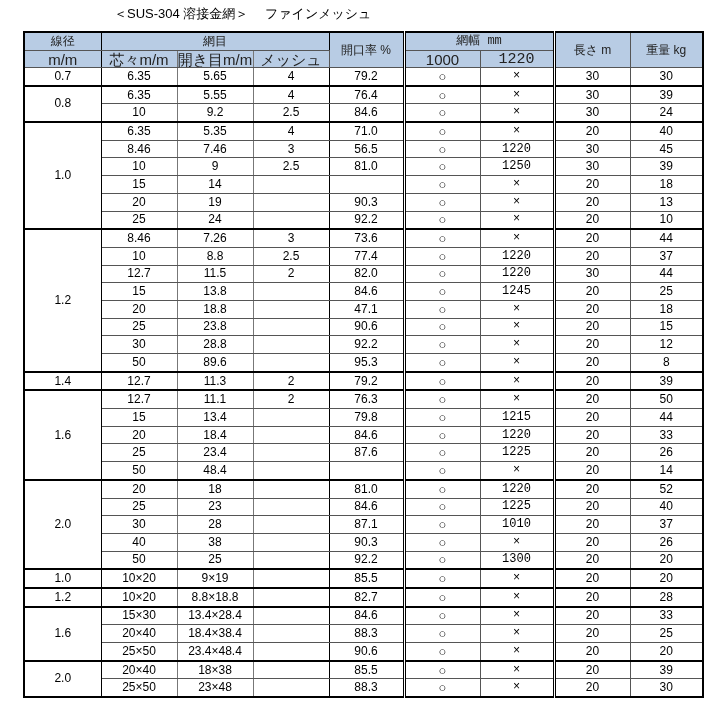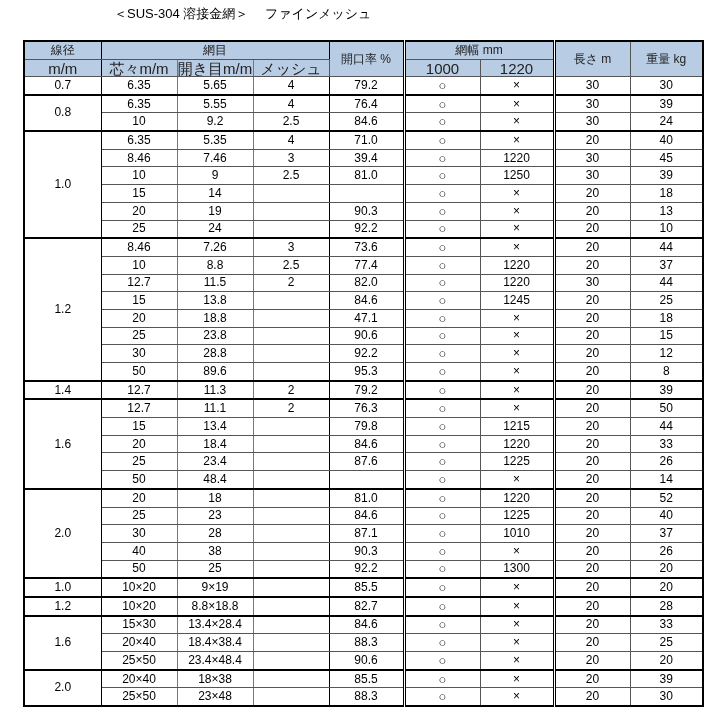--- a/index.html
+++ b/index.html
@@ -1,35 +1,35 @@
 <!DOCTYPE html>
 <html><head>
 <meta charset="utf-8">
 <style>
   html, body { margin: 0; padding: 0; background: #ffffff; }
   body { width: 722px; height: 708px; position: relative; overflow: hidden;
          font-family: "Liberation Sans", "DejaVu Sans", sans-serif; color: #000; }
   .title { position: absolute; left: 114px; top: 6px; font-size: 13px; line-height: 16px;
            white-space: pre; }
-  table.spec { position: absolute; left: 23px; top: 40px; border-collapse: collapse;
+  table.spec { position: absolute; left: 23px; top: 31px; border-collapse: collapse;
                table-layout: fixed; font-size: 12px; }
   table.spec td, table.spec th { padding: 0; text-align: center; vertical-align: middle;
                border: 1px solid #555; overflow: hidden; white-space: nowrap; line-height: 13px; }
   table.spec th { background: #b8cce4; font-weight: normal; color: #222; }
   th.h1 { height: 17px; }
   th.h2 { height: 16px; font-size: 15px; }
   td { height: 16.7px; }
   
   table.spec { border: 2px solid #000; }
   
   tr.group-start td { border-top: 2.5px solid #000; }
   
   .c1 { border-right: 1.5px solid #000 !important; }
   .c5 { border-right: 3px double #000 !important; margin-left: 40px; }
-  .c7 { border-right: 3px double #000 !important; }
+  .c7 { border-right: 3px double #000 !important; font-family: Liberation Mono, monospace; }
   .c2, .c3 { border-right-color: #777 !important; }
   .c4 { border-right: 1.5px solid #000 !important; }
   td.dia { border-bottom: 1.5px solid #000; margin-top: 8px; }
   .mark-o { font-size: 13px; }
   .mark-x { font-size: 12px; }
 </style>
 </head>
 <body>
 
 <div class="title">＜SUS-304 溶接金網＞　 ファインメッシュ</div>
@@ -105,21 +105,21 @@
         <td class="c5">71.0</td>
         <td class="mark-o">○</td>
         <td class="c7 mark-x">×</td>
         <td>20</td>
         <td>40</td>
       </tr>
       <tr>
         <td class="c2">8.46</td>
         <td class="c3">7.46</td>
         <td class="c4">3</td>
-        <td class="c5">39.4</td>
+        <td class="c5">56.5</td>
         <td class="mark-o">○</td>
         <td class="c7">1220</td>
         <td>30</td>
         <td>45</td>
       </tr>
       <tr>
         <td class="c2">10</td>
         <td class="c3">9</td>
         <td class="c4">2.5</td>
         <td class="c5">81.0</td>

